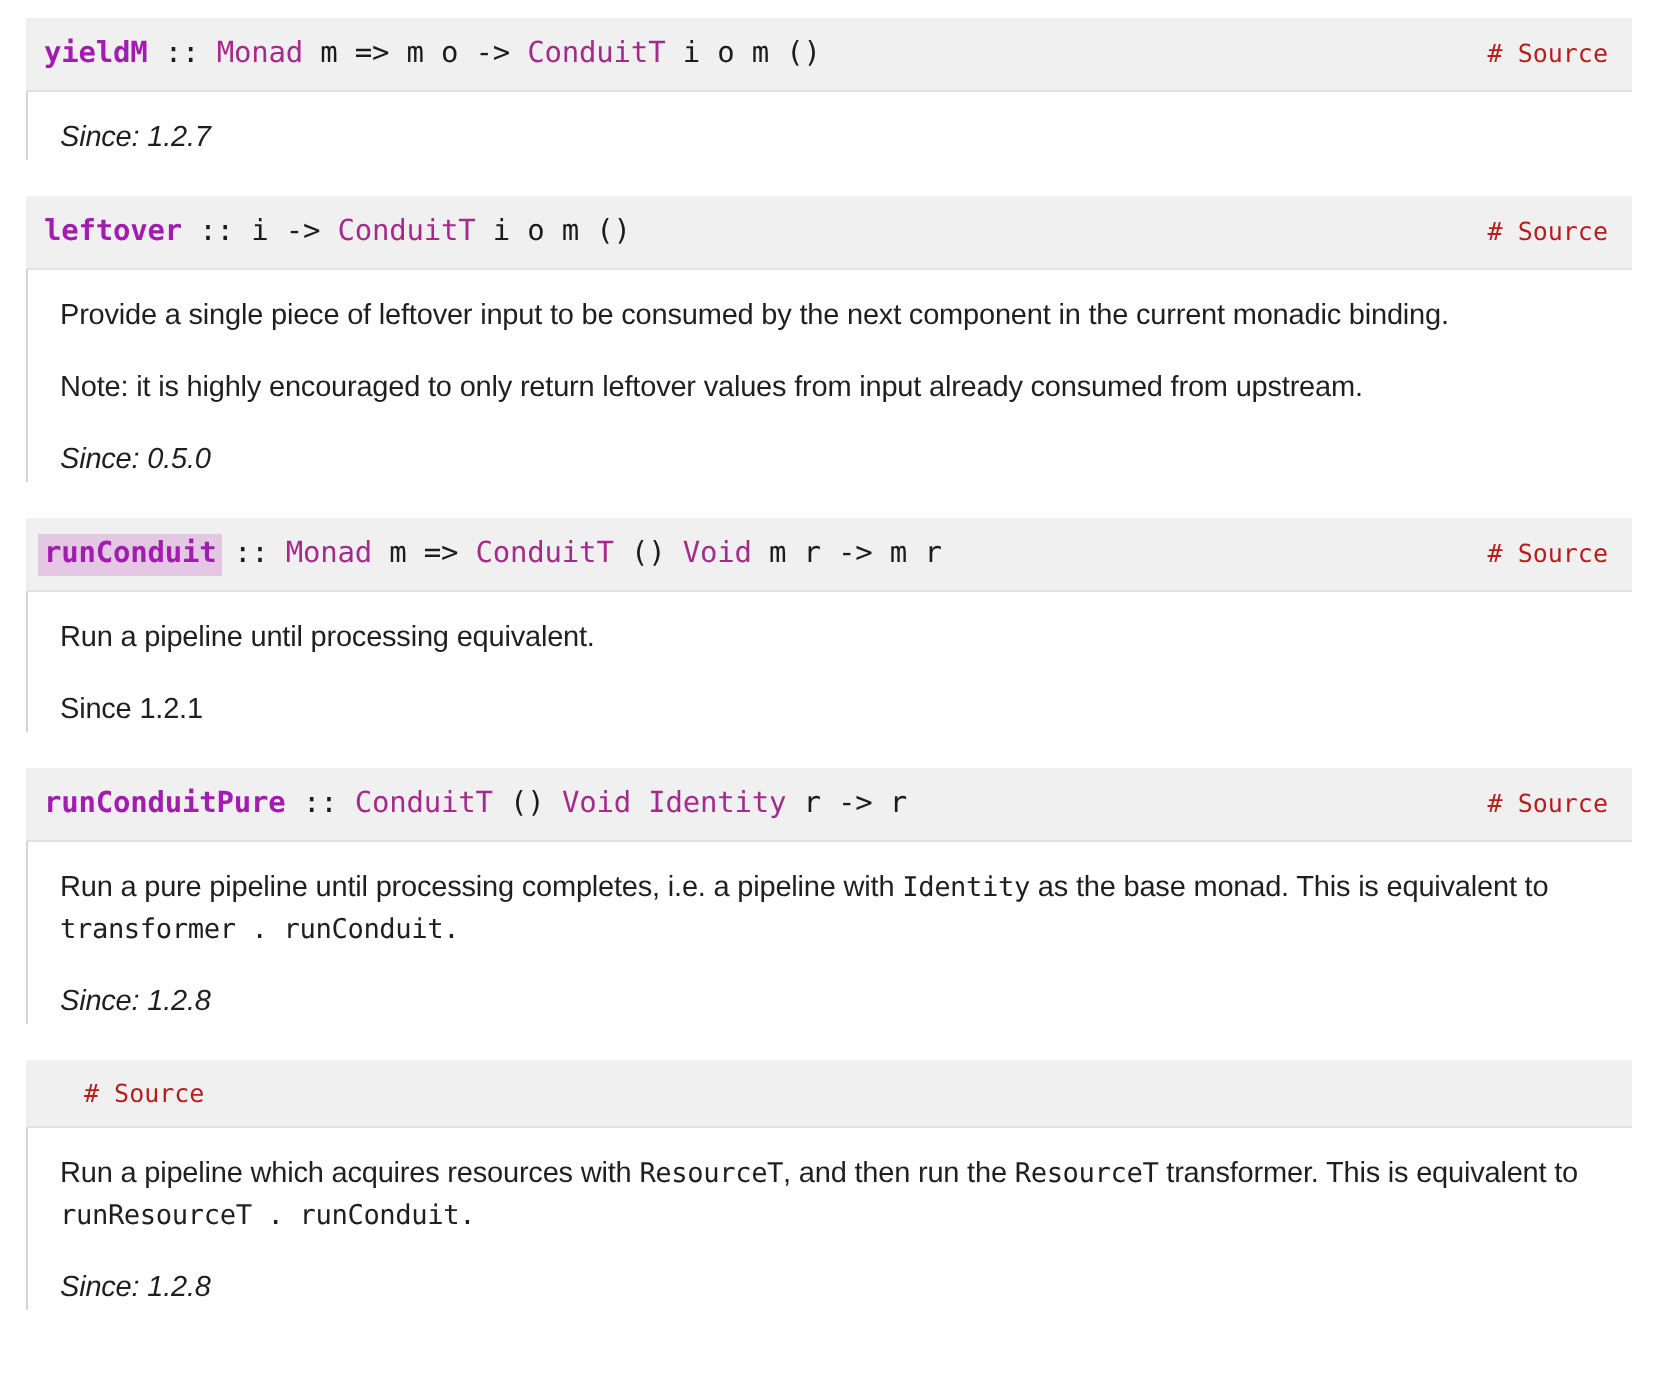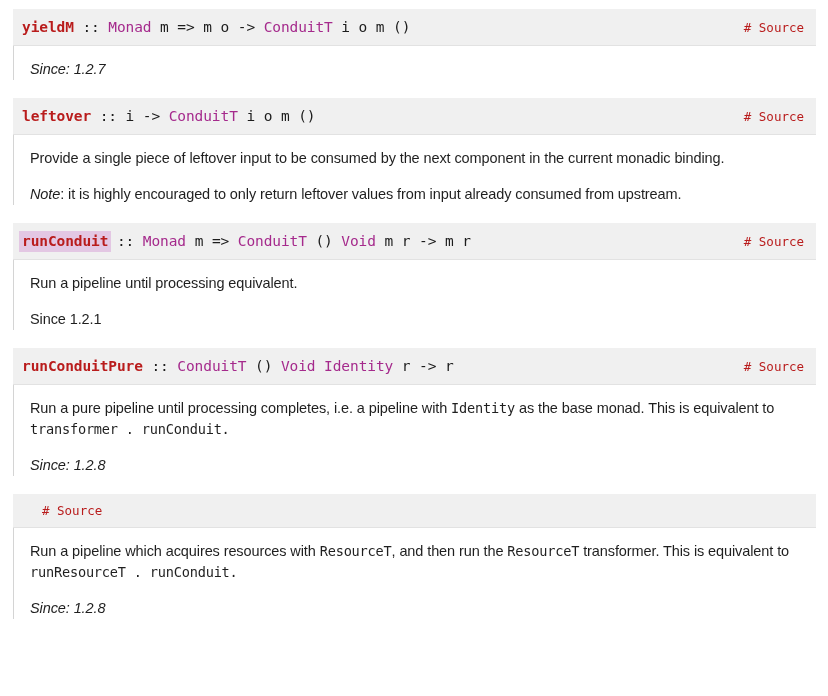--- a/index.html
+++ b/index.html
@@ -45,21 +45,21 @@
     font-family: "DejaVu Sans Mono", "Liberation Mono", monospace;
     font-size: 14.5px;
     line-height: 18px;
     color: #1c1c1c;
     letter-spacing: -0.1px;
     white-space: nowrap;
   }
 
   .fname {
     font-weight: bold;
-    color: #b91c1c;
+    color: #a21caf;
   }
   .fname.highlight {
     background: #e3c7e3;
     padding: 2px 3px 3px 3px;
     margin: -2px -3px -3px -3px;
   }
   .tycon {
     color: #a52a8c;
   }
   .plain {
@@ -106,21 +106,20 @@
   .since {
     font-style: italic;
     font-size: 14px;
     color: #1f1f1f;
   }
   .since.plainstyle {
     font-style: normal;
   }
 
   .note-label {
-    font-style: italic;
   }
 </style>
 </head>
 <body>
 
 <div class="doc-root">
 
   <div class="entity">
     <div class="sig-bar">
       <div class="sig-text"><span class="fname">yieldM</span><span class="plain"> :: </span><span class="tycon">Monad</span><span class="plain"> m =&gt; m o -&gt; </span><span class="tycon">ConduitT</span><span class="plain"> i o m ()</span></div>
@@ -132,20 +131,21 @@
   </div>
 
   <div class="entity">
     <div class="sig-bar">
       <div class="sig-text"><span class="fname">leftover</span><span class="plain"> :: i -&gt; </span><span class="tycon">ConduitT</span><span class="plain"> i o m ()</span></div>
       <a class="src-link" href="#"># Source</a>
     </div>
     <div class="desc">
       <p>Provide a single piece of leftover input to be consumed by the next component in the current monadic binding.</p>
       <p><span class="note-label">Note</span><span>: it is highly encouraged to only return leftover values from input already consumed from upstream.</span></p>
+      <p class="since">Since: 0.5.0</p>
     </div>
   </div>
 
   <div class="entity">
     <div class="sig-bar">
       <div class="sig-text"><span class="fname highlight">runConduit</span><span class="plain"> :: </span><span class="tycon">Monad</span><span class="plain"> m =&gt; </span><span class="tycon">ConduitT</span><span class="plain"> () </span><span class="tycon">Void</span><span class="plain"> m r -&gt; m r</span></div>
       <a class="src-link" href="#"># Source</a>
     </div>
     <div class="desc">
       <p>Run a pipeline until processing equivalent.</p>

